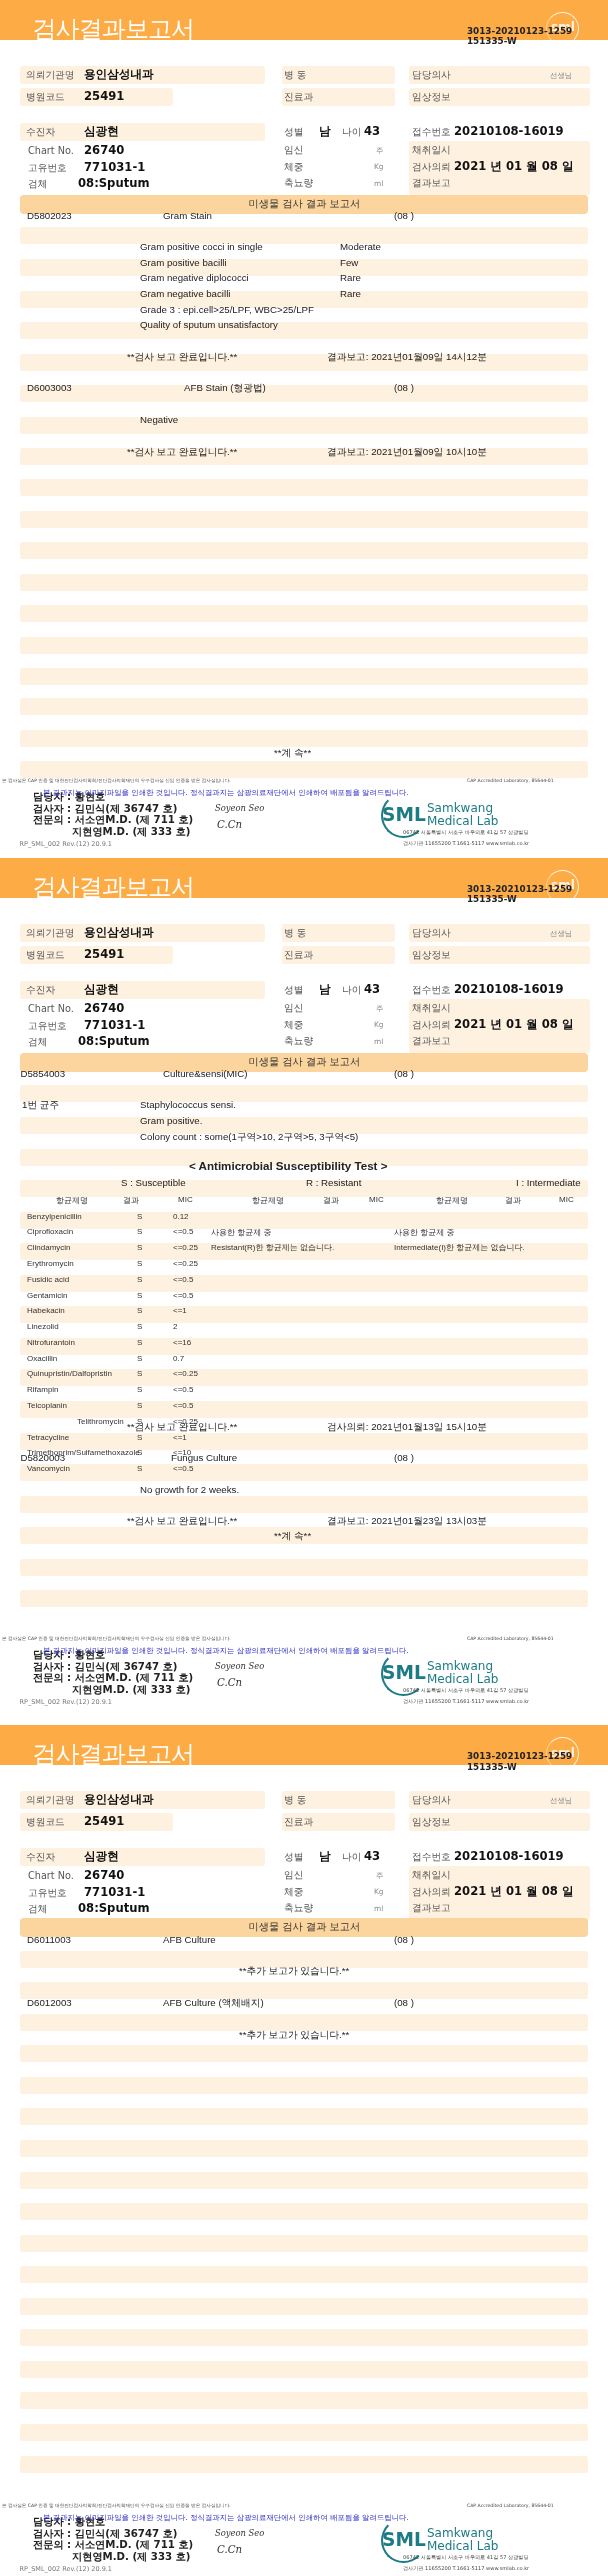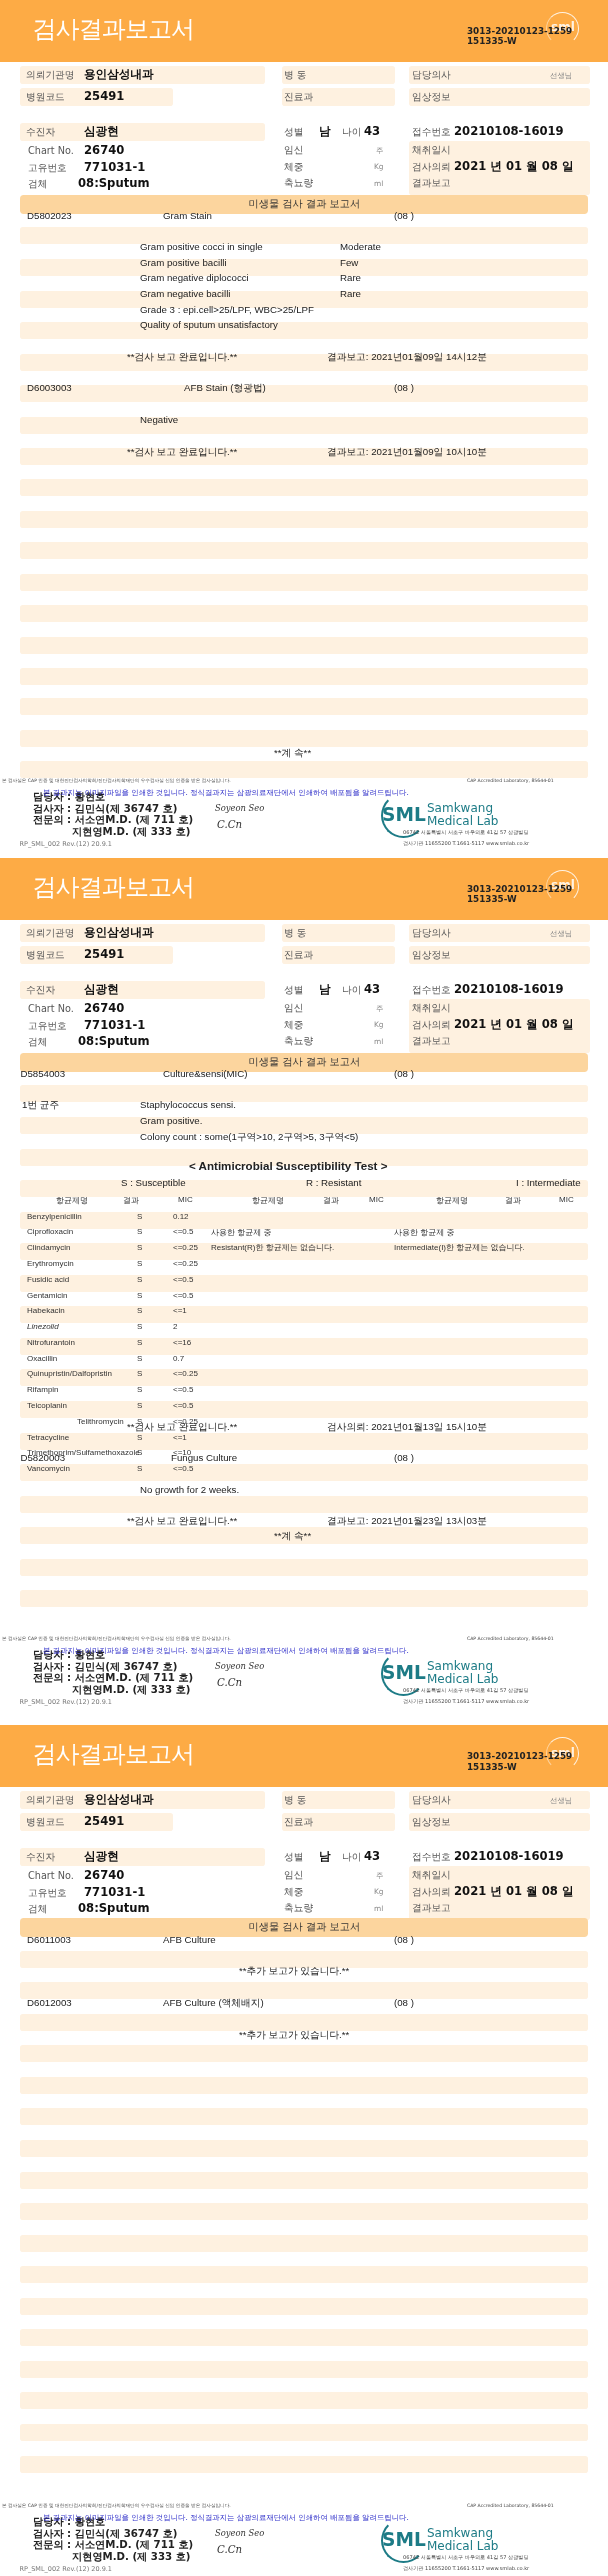--- a/index.html
+++ b/index.html
@@ -1,21 +1,21 @@
 <!DOCTYPE html>
 <html style="font-size:15px"><head>
 <meta charset="utf-8">
 <style>
   * { box-sizing: border-box; margin: 0; padding: 0; }
   body { width: 608px; background: #ffffff; font-family: "DejaVu Sans", sans-serif; color: #222; }
   .page { position: relative; width: 608px; height: 858px; background: #fff; overflow: hidden; }
   .page.p3 { height: 861px; }
 
   
-  .hdr { position: absolute; left: 0; top: 0; width: 608px; height: 62px; background: #fdab45; }
+  .hdr { position: absolute; left: 0; top: 0; width: 608px; height: 40px; background: #fdab45; }
   .hdr .title { position: absolute; left: 32.5px; top: 13px; font-size: 24px; color: #fff; letter-spacing: -0.9px; font-family: "DejaVu Sans", sans-serif; }
   .hdr .ids { position: absolute; left: 467px; top: 26px; font-size: 8.8px; font-weight: bold; color: #222; line-height: 10.2px; font-family: "DejaVu Sans", sans-serif; }
   .hdr .logo-ring { position: absolute; left: 546px; top: 12px; width: 33px; height: 33px; border: 1.9px solid rgba(255,255,255,0.85); border-radius: 50%; border-bottom-color: transparent; border-left-color: rgba(255,255,255,0.5); }
   .hdr .logo-txt { position: absolute; left: 551px; top: 20.4px; font-size: 12px; color: #fff; font-weight: bold; opacity: 0.85; }
 
   
   .box { position: absolute; background: #fef1e0; border-radius: 2.8px; }
   .lbl { position: absolute; font-size: 9.7px; color: #555; white-space: nowrap; }
   .val { position: absolute; font-size: 11.6px; font-weight: bold; color: #111; white-space: nowrap; }
   .unit { position: absolute; font-size: 7.4px; color: #888; }
@@ -278,21 +278,21 @@
       <span class="t sm" style="left: 173px; top: 401px;">&lt;=0.25</span>
       <span class="t sm" style="left: 27px; top: 417px;">Fusidic acid</span>
       <span class="t sm" style="left: 137px; top: 417px;">S</span>
       <span class="t sm" style="left: 173px; top: 417px;">&lt;=0.5</span>
       <span class="t sm" style="left: 27px; top: 433px;">Gentamicin</span>
       <span class="t sm" style="left: 137px; top: 433px;">S</span>
       <span class="t sm" style="left: 173px; top: 433px;">&lt;=0.5</span>
       <span class="t sm" style="left: 27px; top: 448px;">Habekacin</span>
       <span class="t sm" style="left: 137px; top: 448px;">S</span>
       <span class="t sm" style="left: 173px; top: 448px;">&lt;=1</span>
-      <span class="t sm" style="left: 27px; top: 464px; font-style: italic;">Linezolid</span>
+      <span class="t sm" style="left: 27px; top: 464px;">Linezolid</span>
       <span class="t sm" style="left: 137px; top: 464px;">S</span>
       <span class="t sm" style="left: 173px; top: 464px;">2</span>
       <span class="t sm" style="left: 27px; top: 480px;">Nitrofurantoin</span>
       <span class="t sm" style="left: 137px; top: 480px;">S</span>
       <span class="t sm" style="left: 173px; top: 480px;">&lt;=16</span>
       <span class="t sm" style="left: 27px; top: 496px;">Oxacillin</span>
       <span class="t sm" style="left: 137px; top: 496px;">S</span>
       <span class="t sm" style="left: 173px; top: 496px;">0.7</span>
       <span class="t sm" style="left: 27px; top: 511px;">Quinupristin/Dalfopristin</span>
       <span class="t sm" style="left: 137px; top: 511px;">S</span>

